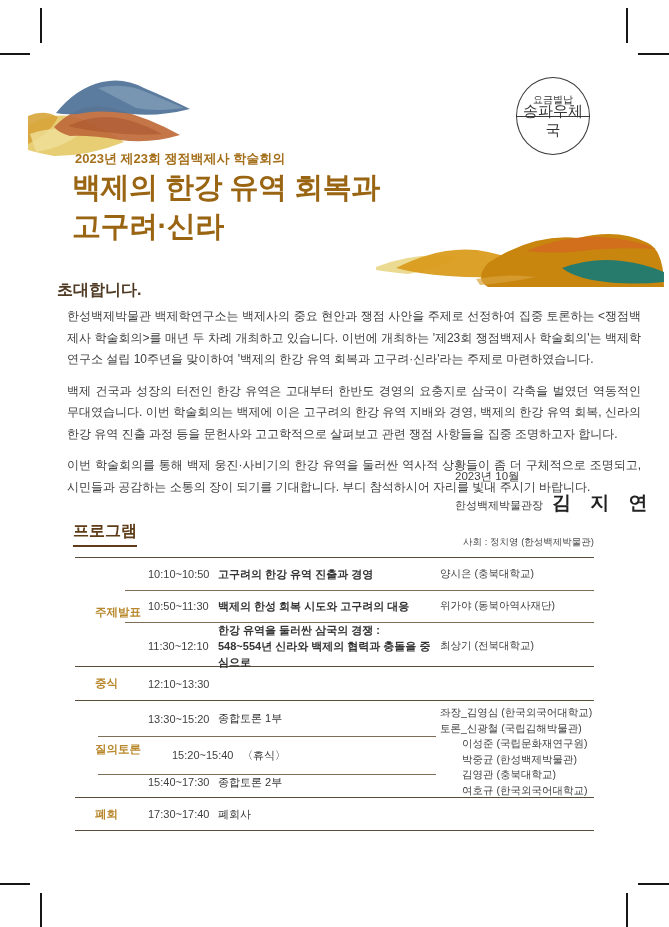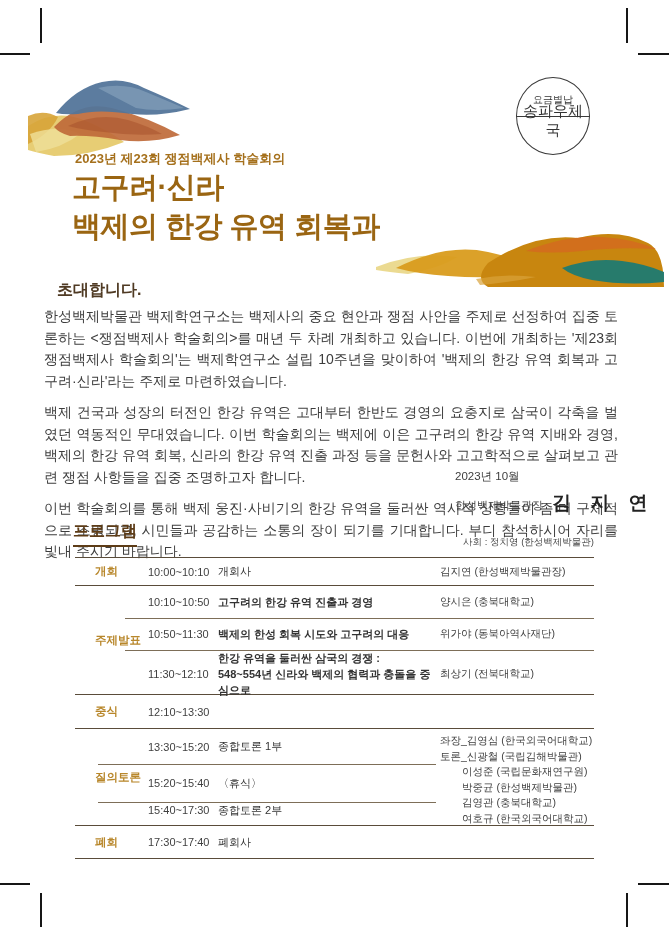--- a/index.html
+++ b/index.html
@@ -19,21 +19,21 @@
   
   .address{position:absolute;top:158px;right:22px;text-align:right;font-size:10.5px;line-height:14px;color:#3b3b3b;}
   .address .bold{font-weight:bold;}
 
   
   .subtitle{position:absolute;left:75px;top:150px;font-size:13px;font-weight:bold;color:#a5701c;}
   .main-title{position:absolute;left:72px;top:168px;font-size:29px;font-weight:bold;color:#9a6512;line-height:39px;letter-spacing:-0.5px;}
 
   
   .invite-heading{position:absolute;left:57px;top:280px;font-size:16px;font-weight:bold;color:#4f3a23;}
-  .invite-body{position:absolute;left:44px;top:306px;width:574px;font-size:14px;line-height:21.5px;text-align:justify;color:#3d3d3d;}
+  .invite-body{position:absolute;left:67px;top:306px;width:574px;font-size:12px;line-height:21.5px;text-align:justify;color:#3d3d3d;}
   .invite-body p{margin:0 0 10px 0;}
   .signature{position:absolute;left:455px;top:469px;}
   .sign-date{font-size:11.5px;color:#3d3d3d;margin-bottom:6px;}
   .sign-row{display:flex;align-items:baseline;}
   .signer-title{font-size:11px;color:#3d3d3d;}
   .signer-name{font-size:19px;font-weight:bold;color:#222;margin-left:9px;letter-spacing:4px;word-spacing:6px;}
 
   
   .program-heading{position:absolute;left:73px;top:521px;font-size:16px;font-weight:bold;color:#5d3c17;
                    border-bottom:2px solid #5d3c17;padding-bottom:3px;}
@@ -57,21 +57,21 @@
   .g2-row.r1,.g2-row.r2{height:32px;}
   .g2-row.r3{height:45px;}
   .two-line{line-height:16px;}
 
   
   .g4{height:97px;}
   .g4-wrap{display:grid;grid-template-columns:73px 292px 1fr;height:100%;}
   .g4-rows{display:flex;flex-direction:column;}
   .g4-row{display:grid;grid-template-columns:70px 1fr;align-items:center;}
   .g4-row.r1{height:35px;}
-  .g4-row.r2{height:38px;}
+  .g4-row.r2{height:38px;margin-left:24px;}
   .g4-row.r3{height:16px;}
   .panel{padding-top:4px;font-size:10.5px;line-height:15.5px;color:#3f3f3f;}
   .panel .indent{padding-left:22px;}
 
   .g1{height:28px;} .g3{height:34px;} .g5{height:33px;}
   .vcenter{display:flex;align-items:center;height:100%;}
   .art{position:absolute;}
 </style>
 </head>
 <body>
@@ -100,22 +100,22 @@
 
   <div class="stamp">
     <div class="stamp-line1">요금별납</div>
     <div class="stamp-divider"></div>
     <div class="stamp-line2">송파우체국</div>
   </div>
 
 
   <div class="subtitle">2023년 제23회 쟁점백제사 학술회의</div>
   <div class="main-title">
+    <div>백제의 한강 유역 회복과</div>
     <div>고구려·신라</div>
-    <div>백제의 한강 유역 회복과</div>
   </div>
 
   <svg class="art" style="left:376px;top:221px;" width="288" height="68" viewBox="0 0 288 68">
     <path d="M0,46 Q42,30 82,36 Q62,48 32,53 Q12,51 0,49 Z" fill="#e7d47e" opacity="0.85"></path>
     <path d="M20,47 Q70,22 112,31 Q152,40 172,51 Q122,59 72,55 Q42,53 20,47 Z" fill="#d99c1e" opacity="0.95"></path>
     <path d="M112,42 Q158,12 202,17 Q242,7 272,22 Q288,30 288,66 L112,66 Q98,58 112,42 Z" fill="#c8860f"></path>
     <path d="M150,30 Q190,14 226,16 Q258,18 280,28 Q240,26 206,30 Q174,33 150,30 Z" fill="#d4691f" opacity="0.8"></path>
     <path d="M186,47 Q216,36 246,40 Q270,43 288,51 L288,61 Q250,65 216,59 Q196,55 186,47 Z" fill="#1f7a72" opacity="0.95"></path>
     <path d="M100,58 Q130,52 160,56 Q130,62 104,64 Z" fill="#d8a23a" opacity="0.7"></path>
   </svg>
@@ -133,28 +133,20 @@
       <span class="signer-title">한성백제박물관장</span>
       <span class="signer-name">김 지 연</span>
     </div>
   </div>
 
   <div class="program-heading">프로그램</div>
   <div class="moderator">사회 : 정치영 (한성백제박물관)</div>
 
   <div class="program-table">
 
-    <div class="pgroup g1">
-      <div class="row-grid">
-        <div class="glabel">개회</div>
-        <div class="time">10:00~10:10</div>
-        <div class="stitle">개회사</div>
-        <div class="speaker">김지연 (한성백제박물관장)</div>
-      </div>
-    </div>
 
     <div class="pgroup g2">
       <div class="subsep" style="left:50px;right:0;top:32px;"></div>
       <div class="subsep" style="left:50px;right:0;top:64px;"></div>
       <div class="g2-wrap">
         <div class="glabel vcenter">주제발표</div>
         <div class="g2-rows">
           <div class="g2-row r1">
             <div class="time">10:10~10:50</div>
             <div class="stitle bold">고구려의 한강 유역 진출과 경영</div>

